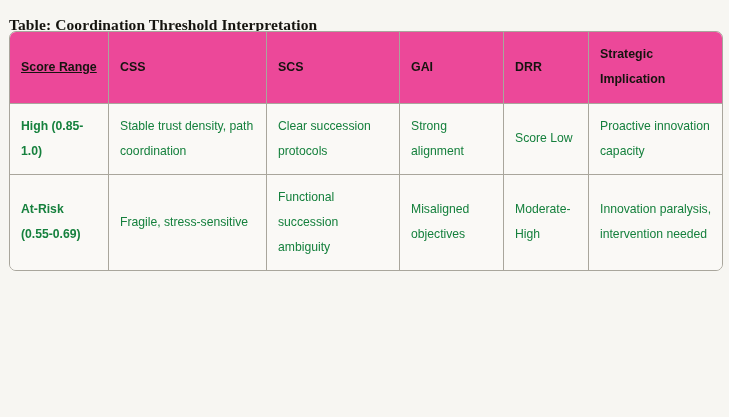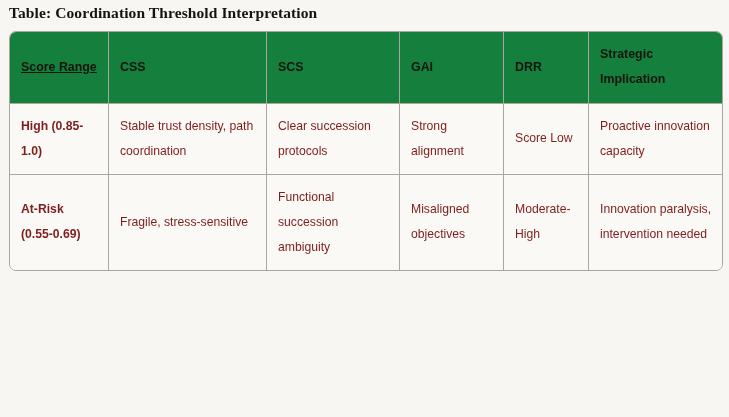--- a/index.html
+++ b/index.html
@@ -16,21 +16,21 @@
   .page {
     position: relative;
     width: 729px;
     height: 417px;
     background: #f7f6f2;
     box-sizing: border-box;
   }
   .table-title {
     position: absolute;
     left: 9px;
-    top: 4px;
+    top: 16px;
     font-family: "Liberation Serif", serif;
     font-weight: bold;
     font-size: 15.5px;
     letter-spacing: 0.1px;
     color: #15140f;
     white-space: nowrap;
   }
   .table-wrap {
     position: absolute;
     left: 9px;
@@ -49,29 +49,29 @@
   }
   table.data-table td,
   table.data-table th {
     border-right: 1px solid #a9a69c;
     border-bottom: 1px solid #a9a69c;
     padding: 10px 10px 10px 11px;
     vertical-align: middle;
     text-align: left;
     font-size: 12.2px;
     line-height: 2.05;
-    color: #7f1d1d;
+    color: #15803d;
     background: #faf9f6;
     word-wrap: break-word;
   }
   table.data-table th {
     font-weight: bold;
     color: #15140f;
     font-size: 12.4px;
-    background: #15803d;
+    background: #ec4899;
   }
   table.data-table tr td:last-child,
   table.data-table tr th:last-child {
     border-right: none;
   }
   table.data-table tr:last-child td {
     border-bottom: none;
   }
   td.rowhead {
     font-weight: bold;

